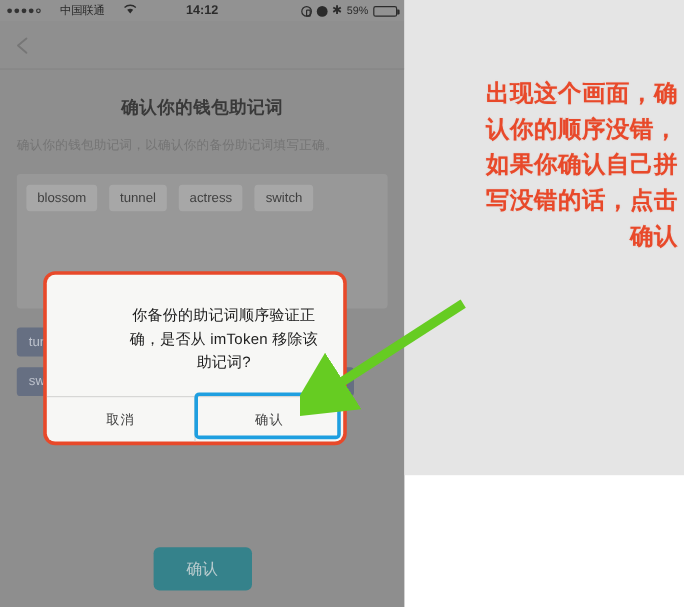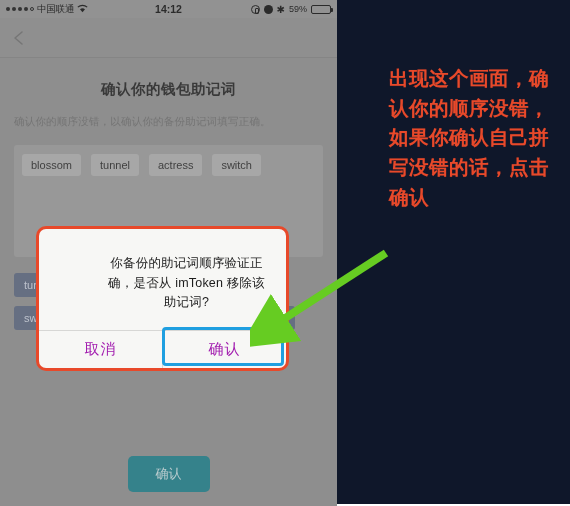--- a/index.html
+++ b/index.html
@@ -26,21 +26,21 @@
   }
 
   
   .statusbar {
     position: relative; height: 18px;
     display: flex; align-items: center;
     padding: 0 6px;
     font-size: 10px; color: #2b2b2b;
     background: #9f9f9f;
   }
-  .sb-left { display: flex; align-items: center; gap: 3px; }
+  .sb-left { display: flex; align-items: center; gap: 16px; }
   .dots { display: flex; align-items: center; gap: 2px; }
   .dot { width: 4px; height: 4px; border-radius: 50%; background: #2b2b2b; }
   .dot.hollow { background: transparent; border: 1px solid #2b2b2b; width: 4px; height: 4px; }
   .carrier { font-size: 9.5px; letter-spacing: -.2px; color:#222; }
   .wifi { font-size: 10px; line-height: 1; color:#222; }
   .sb-center {
     position: absolute; left: 0; right: 0; text-align: center;
     font-size: 10.5px; font-weight: bold; color: #222;
   }
   .sb-right {
@@ -157,21 +157,21 @@
     font-size: 12.5px; color: #1c1c1c; line-height: 1.55;
     text-align: center; letter-spacing: .2px;
   }
   .modal-actions {
     display: flex; height: 38px;
     border-top: 1px solid #d7d7d5;
   }
   .modal-btn {
     flex: 1;
     display: flex; align-items: center; justify-content: center;
-    font-size: 15px; color: #a21caf;
+    font-size: 11px; color: #404040;
     background: transparent; border: none;
     letter-spacing: 1px;
   }
   .modal-btn.divider { border-left: 1px solid #d7d7d5; }
   .btn-highlight {
     position: absolute;
     right: 2px; bottom: 2px;
     width: 122px; height: 39px;
     border: 3px solid #1f9fe0;
     border-radius: 4px;
@@ -183,22 +183,23 @@
   .arrow-svg {
     position: absolute; left: 250px; top: 240px;
     width: 150px; height: 110px;
     z-index: 60; pointer-events: none;
   }
 
   
   .annotation {
     position: absolute;
     left: 337px; top: 0;
-    width: 233px; height: 504px;
-    background: #0f172a;
+    width: 233px; height: 396px;
+    background: #e5e5e5;
+    text-align: right;
   }
   .annot-text {
     position: absolute;
     left: 52px; top: 64px;
     width: 176px;
     font-size: 19.5px;
     font-weight: bold;
     line-height: 1.52;
     color: #e8492a;
     letter-spacing: .5px;
@@ -242,21 +243,21 @@
     <div class="navbar">
       <div class="nav-back">
         <svg width="18" height="18" viewBox="0 0 18 18">
             <polyline points="12,3 5,9 12,15" fill="none" stroke="#7d7d7d" stroke-width="1.6" stroke-linecap="round" stroke-linejoin="round"></polyline>
           </svg>
       </div>
     </div>
 
     <div class="content">
       <div class="page-heading">确认你的钱包助记词</div>
-      <div class="page-sub">确认你的顺序没错，以确认你的备份助记词填写正确。</div>
+      <div class="page-sub">确认你的钱包助记词，以确认你的备份助记词填写正确。</div>
 
       <div class="answer-panel" id="answer-panel">
           <div class="chip-answer">blossom</div>
           <div class="chip-answer">tunnel</div>
           <div class="chip-answer">actress</div>
           <div class="chip-answer">switch</div>
         </div>
 
       <div class="wordbank" id="word-bank">
           <div class="chip-bank">tunnel</div>

